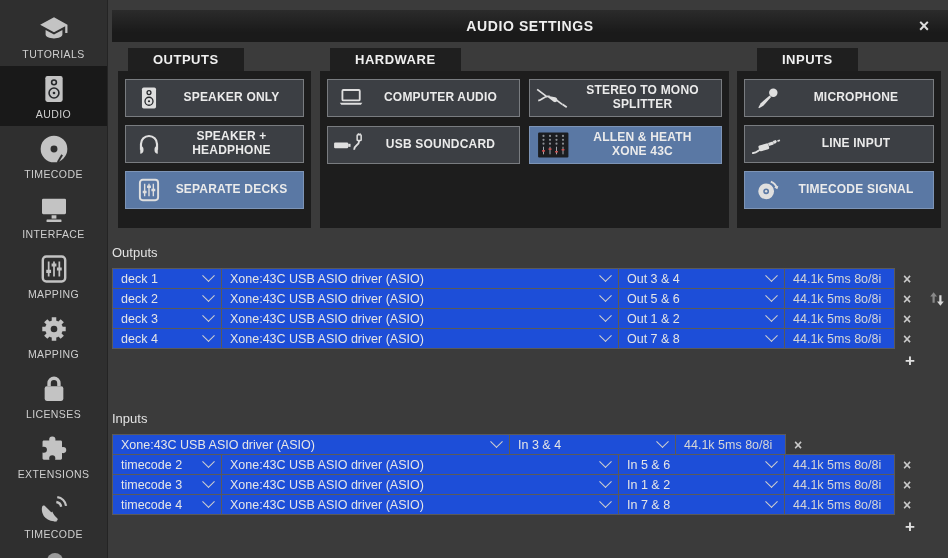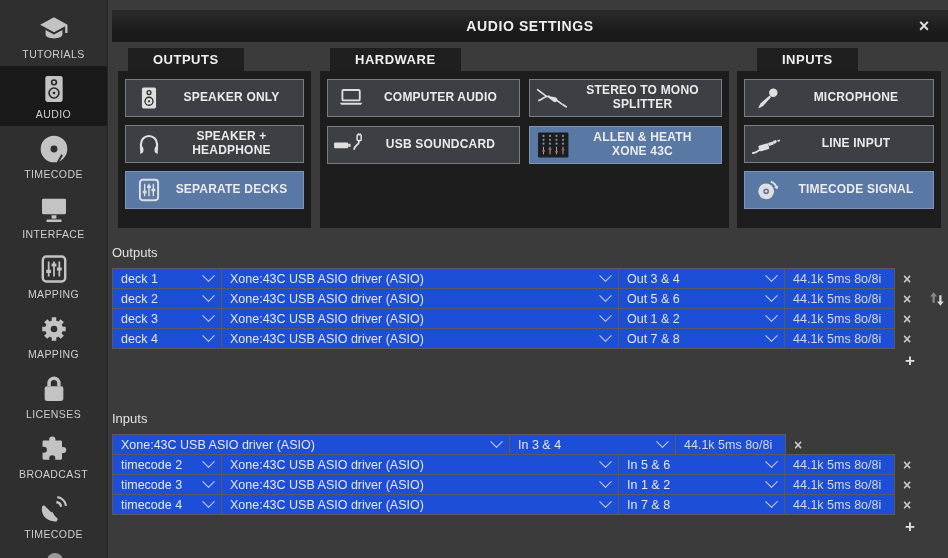--- a/index.html
+++ b/index.html
@@ -147,21 +147,21 @@
         </span>
     <span class="side-label">LICENSES</span>
   </div>
 
   <div class="side-item">
     <span class="side-icon">
           <svg viewBox="0 0 24 24" fill="currentColor">
             <path d="M10.8 2.6a2.3 2.3 0 0 1 2.3 2.3c0 .3 0 .6-.1.8h4c.6 0 1 .5 1 1v4c.3-.1.6-.2.9-.2a2.3 2.3 0 1 1 0 4.6c-.3 0-.6 0-.9-.1v4c0 .5-.4 1-1 1h-4.2c.1-.3.2-.6.2-1a2.3 2.3 0 1 0-4.6 0c0 .4.1.7.2 1H4.4c-.6 0-1-.5-1-1v-4.3c.3.1.6.2 1 .2a2.3 2.3 0 1 0 0-4.6c-.4 0-.7.1-1 .2V6.7c0-.5.4-1 1-1h4.1c-.1-.2-.1-.5-.1-.8a2.3 2.3 0 0 1 2.4-2.3z"></path>
           </svg>
         </span>
-    <span class="side-label">BROADCAST</span>
+    <span class="side-label">EXTENSIONS</span>
   </div>
 
   <div class="side-item">
     <span class="side-icon">
           <svg viewBox="0 0 24 24" fill="currentColor">
             <path d="M14.6 2.2a8.8 8.8 0 0 1 7.3 7.3l-1.7.3a7 7 0 0 0-5.9-5.9l.3-1.7z"></path>
             <path d="M13.9 5.9a5.1 5.1 0 0 1 4.3 4.3l-1.7.3a3.4 3.4 0 0 0-2.9-2.9l.3-1.7z"></path>
             <path d="M3.1 10.3A8.9 8.9 0 0 0 13.9 20.9c.9-.3 1.2-1.4.5-2L5.2 9.7c-.7-.7-1.8-.3-2.1.6z"></path>
             <path d="M10.7 13.8l3.6 7.3-1.9.5-3.3-6.3z"></path>
           </svg>

